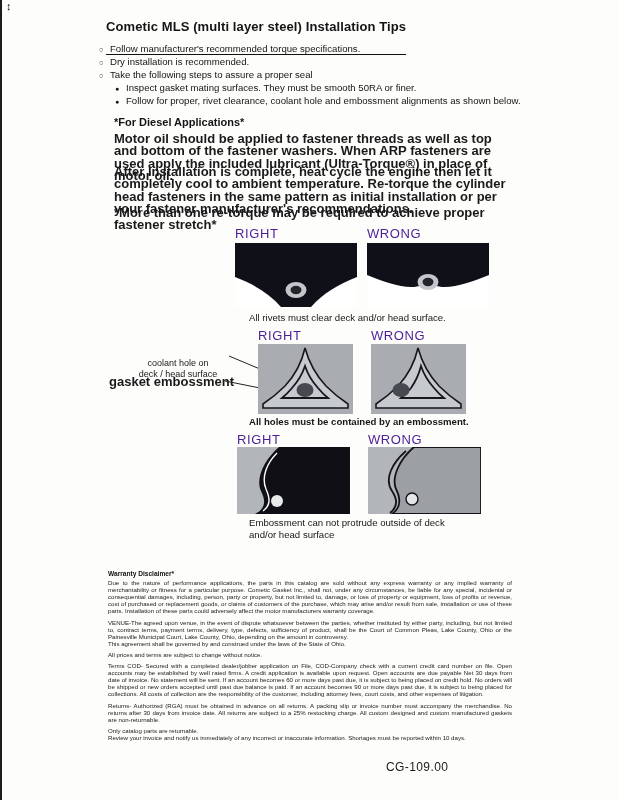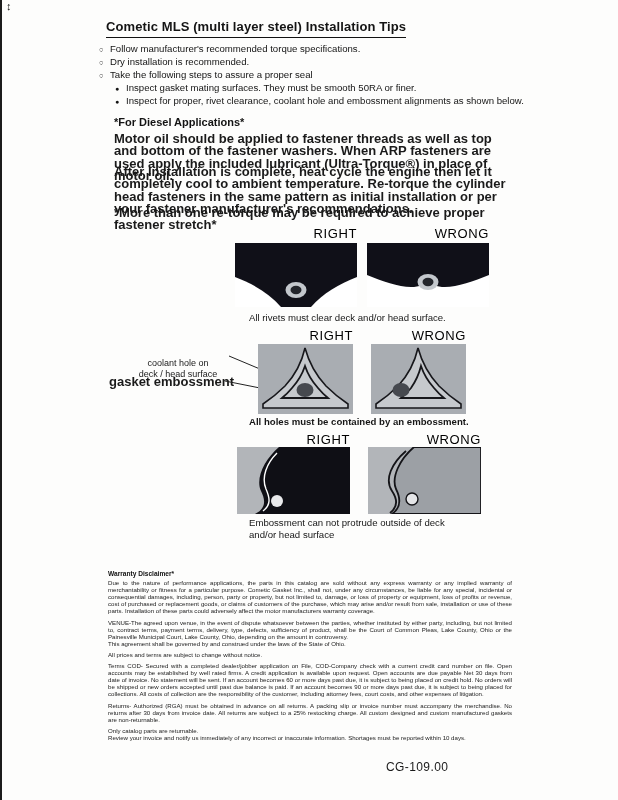--- a/index.html
+++ b/index.html
@@ -3,35 +3,35 @@
 <meta charset="utf-8">
 <style>
   * { margin:0; padding:0; box-sizing:border-box; }
   html,body { background:#e9e9e9; }
   body { font-family:"Liberation Sans", sans-serif; color:#141414; }
   .page { position:relative; width:618px; height:800px; margin:0 auto; background:#fdfdfc; overflow:hidden; }
   .left-rule { position:absolute; left:0; top:0; width:2px; height:800px; background:#1c1c1c; }
   .reg-mark { position:absolute; left:6px; top:0px; font-size:11px; font-weight:bold; color:#111; }
 
   .title { position:absolute; left:106px; top:19px; font-size:13px; font-weight:bold;
-           border-bottom:1.4px solid #111; padding-bottom:3px; letter-spacing:0.1px; }
+           border-bottom:1.4px solid #111; padding-bottom:20px; letter-spacing:0.1px; }
 
   .bullets { position:absolute; left:99px; top:42px; width:430px; font-size:9.6px; line-height:13px; }
   .bullet { position:relative; padding-left:11px; }
   .bullet::before { content:"○"; position:absolute; left:0; top:0.5px; font-size:7.5px; }
   .sub { position:relative; padding-left:27px; }
   .sub::before { content:"●"; position:absolute; left:16px; top:0.5px; font-size:7px; }
 
   .diesel-heading { position:absolute; left:114px; top:116px; font-size:11px; font-weight:bold; }
   .para { position:absolute; font-size:13px; line-height:12.4px; color:#1a1a1a;font-weight:bold; }
   .p1 { left:114px; top:133px; width:402px; }
   .p2 { left:114px; top:166px; width:394px; }
   .p3 { left:114px; top:207px; width:410px; }
 
-  .dlabel { position:absolute; font-size:13px; letter-spacing:0.6px; text-align:right; color:#000000; }
+  .dlabel { position:absolute; font-size:13px; letter-spacing:0.6px; text-align:left; color:#4c1d95; }
   .fig { position:absolute; line-height:0; }
   .caption { position:absolute; font-size:9.6px; color:#161616;margin-left:12px; }
   .preline { white-space:pre-line; }
 
   .coolant-label { position:absolute; left:128px; top:343px; width:100px; text-align:center;
                    font-size:9px; line-height:10.5px; color:#1a1a1a;margin-top:15px; }
   .emboss-label { position:absolute; left:109px; top:374px; font-size:13px; color:#1a1a1a;font-weight:bold; }
   .leaders { position:absolute; left:125px; top:340px; pointer-events:none; }
 
   .warranty { position:absolute; left:108px; top:570px; width:404px; font-size:6.1px; line-height:7.1px; color:#222; }
@@ -47,21 +47,21 @@
   <div class="left-rule"></div>
   <div class="reg-mark">↕</div>
 
   <div class="title">Cometic MLS (multi layer steel) Installation Tips</div>
 
   <div class="bullets">
     <div class="bullet">Follow manufacturer's recommended torque specifications.</div>
     <div class="bullet">Dry installation is recommended.</div>
     <div class="bullet">Take the following steps to assure a proper seal</div>
     <div class="sub">Inspect gasket mating surfaces.  They must be smooth 50RA or finer.</div>
-    <div class="sub">Inspect for proper, rivet clearance, coolant hole and embossment alignments as shown below.</div>
+    <div class="sub">Follow for proper, rivet clearance, coolant hole and embossment alignments as shown below.</div>
   </div>
 
   <div class="diesel-heading">*For Diesel Applications*</div>
   <div class="para p1">Motor oil should be applied to fastener threads as well as top and bottom of the fastener washers. When ARP fasteners are used apply the included lubricant (Ultra-Torque®) in place of motor oil.</div>
   <div class="para p3">*More than one re-torque may be required to achieve proper fastener stretch*</div>
   <div class="para p2">After Installation is complete, heat cycle the engine then let it completely cool to ambient temperature. Re-torque the cylinder head fasteners in the same pattern as initial installation or per your fastener manufacturer's recommendations.</div>
 
   <div class="dlabel" style="left:235px; top:226px; width:122px;">RIGHT</div>
   <div class="dlabel" style="left:367px; top:226px; width:122px;">WRONG</div>
 

